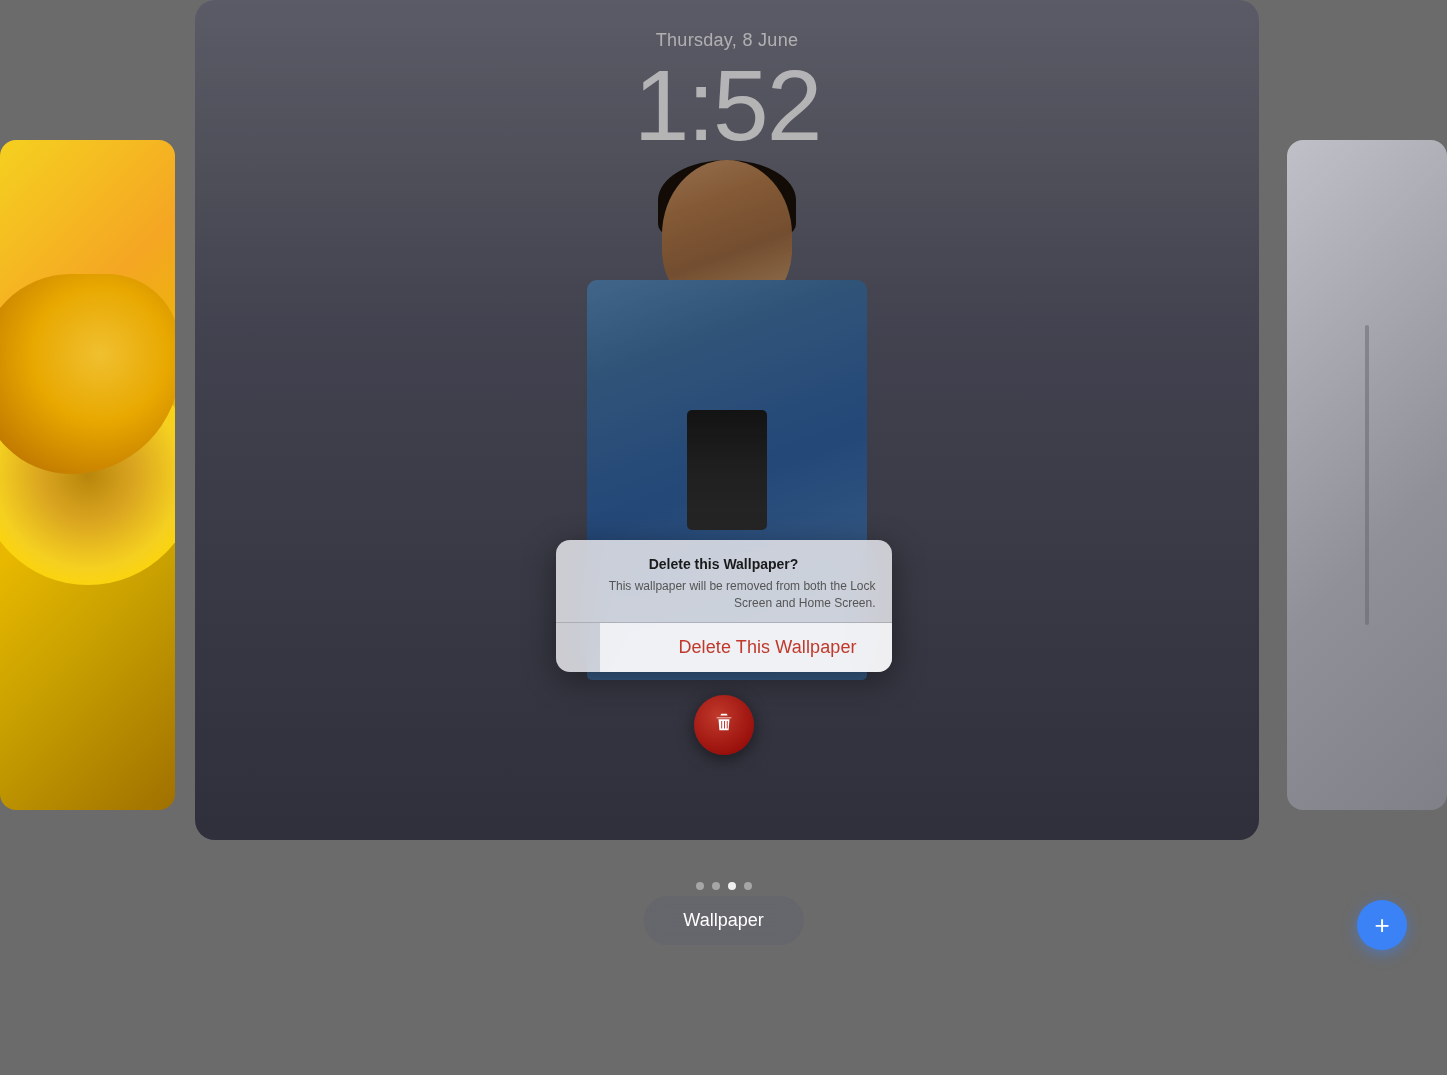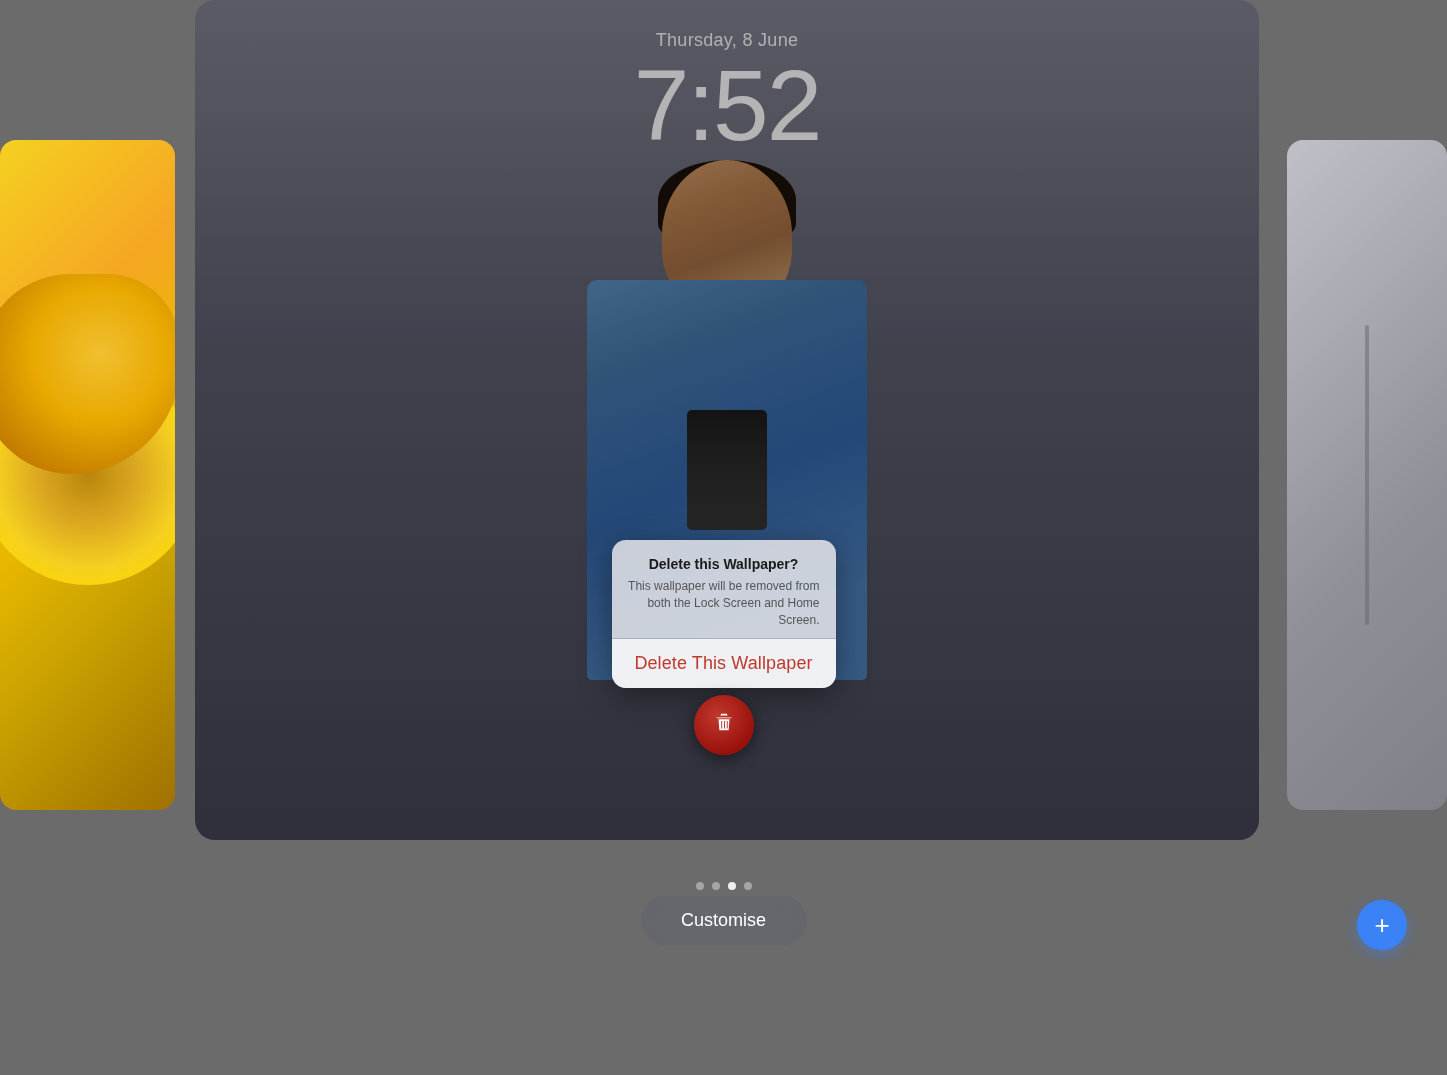--- a/index.html
+++ b/index.html
@@ -173,21 +173,21 @@
       background: rgba(100, 100, 108, 0.5);
       border-radius: 2px;
     }
 
     
     .dialog-container {
       position: absolute;
       left: 50%;
       transform: translateX(-50%);
       top: 540px;
-      width: 224px;
+      width: 336px;
       background: rgba(230, 230, 235, 0.85);
       backdrop-filter: blur(20px);
       border-radius: 14px;
       overflow: hidden;
       box-shadow: 0 8px 32px rgba(0,0,0,0.4);
     }
 
     .dialog-title-section {
       padding: 16px 16px 10px;
       text-align: center;
@@ -217,20 +217,21 @@
       width: 100%;
       padding: 14px 16px;
       background: rgba(255, 255, 255, 0.7);
       border: none;
       cursor: pointer;
       text-align: center;
       font-size: 18px;
       font-weight: 500;
       color: #c0392b;
       letter-spacing: 0.1px;
+      margin-left: 44px;
     }
 
     
     .delete-circle-btn {
       position: absolute;
       left: 50%;
       transform: translateX(-50%);
       top: 695px;
       width: 60px;
       height: 60px;
@@ -320,21 +321,21 @@
 <body>
 
 <div class="bg-layer"></div>
 
 <div class="wallpaper-left"></div>
 
 <div class="wallpaper-center">
 
   <div class="time-display">
     <div class="time-date">Thursday, 8 June</div>
-    <div class="time-clock">7:52</div>
+    <div class="time-clock">1:52</div>
   </div>
 
   <div class="person-figure">
     <div class="person-hair"></div>
     <div class="person-head"></div>
     <div class="person-body">
       <div class="person-shirt-inner"></div>
     </div>
   </div>
 
@@ -360,17 +361,17 @@
   </span>
 </button>
 
 <div class="dots-container">
   <div class="dot"></div>
   <div class="dot"></div>
   <div class="dot active"></div>
   <div class="dot"></div>
 </div>
 
-<button class="customise-btn">Customise</button>
+<button class="customise-btn">Wallpaper</button>
 
 <button class="add-btn">
   <span>+</span>
 </button>
 
 </body></html>

